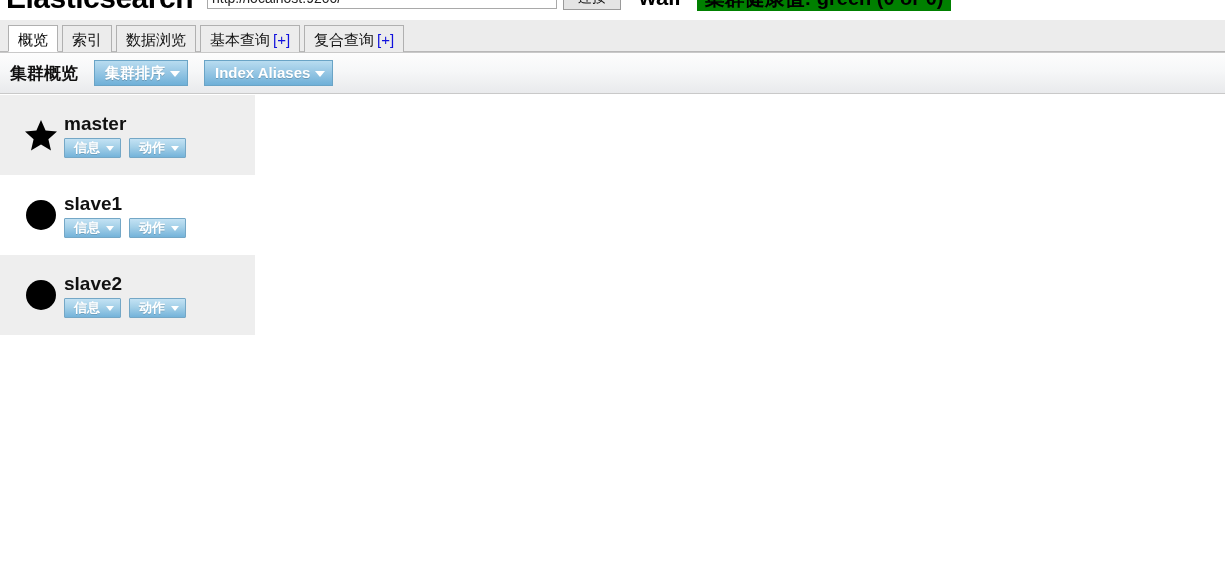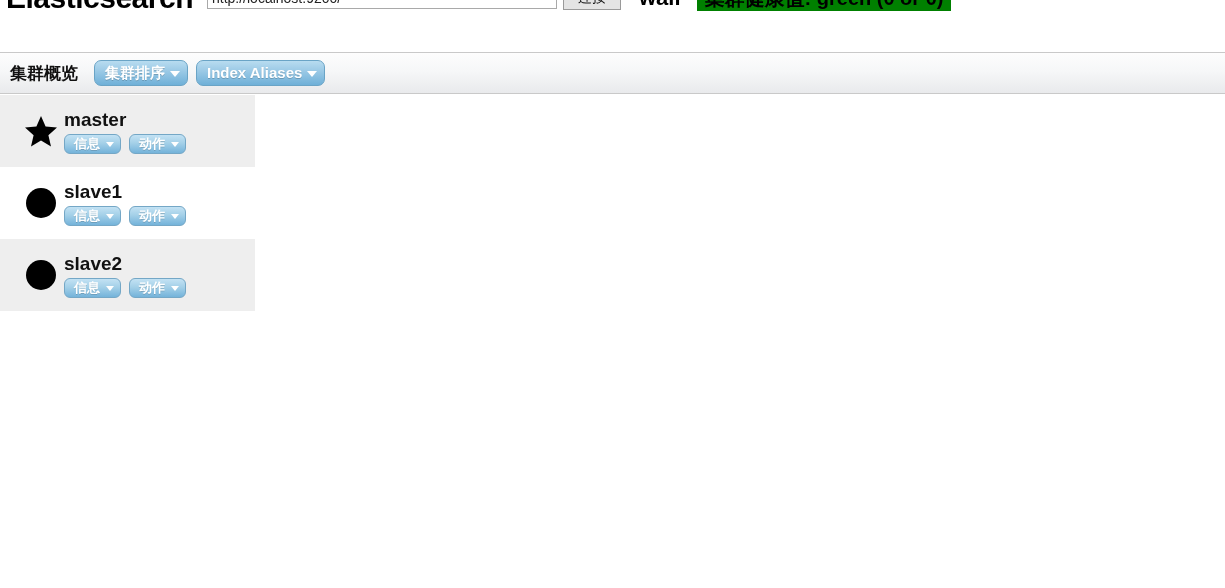--- a/index.html
+++ b/index.html
@@ -140,27 +140,27 @@
     font-size: 17px;
     font-weight: bold;
     color: #111;
     margin-right: 16px;
     white-space: nowrap;
   }
   .btn-blue {
     height: 26px;
     line-height: 24px;
     padding: 0 22px 0 10px;
-    margin-right: 8px;
+    margin-right: 16px;
     font-size: 15px;
     font-weight: bold;
     color: #ffffff;
     background: linear-gradient(to bottom, #b8dcf0 0%, #9ccae6 40%, #6fb0d8 100%);
     border: 1px solid #6aa4c6;
-    border-radius: 7px;
+    border-radius: 0;
     box-sizing: border-box;
     cursor: pointer;
     position: relative;
     white-space: nowrap;
     text-shadow: 0 1px 0 rgba(0,0,0,0.18);
   }
   .btn-blue .caret {
     position: absolute;
     right: 7px;
     top: 50%;
@@ -186,21 +186,21 @@
 
   
   .nodelist {
     position: absolute;
     left: 0;
     top: 95px;
     width: 255px;
   }
   .node-row {
     display: flex;
-    height: 72px;
+    height: 80px;
     box-sizing: border-box;
     background: #ffffff;
     padding-left: 18px;
   }
   .node-row.alt { background: #eeeeee; }
 
   .node-icon {
     width: 46px;
     flex: 0 0 46px;
     display: flex;
@@ -229,21 +229,21 @@
   .pill {
     height: 20px;
     line-height: 18px;
     padding: 0 20px 0 9px;
     margin-right: 8px;
     font-size: 13px;
     font-weight: bold;
     color: #ffffff;
     background: linear-gradient(to bottom, #c3e2f4 0%, #a4d0e8 45%, #74b3da 100%);
     border: 1px solid #74a7c6;
-    border-radius: 6px;
+    border-radius: 1px;
     box-sizing: border-box;
     cursor: pointer;
     position: relative;
     white-space: nowrap;
     text-shadow: 0 1px 0 rgba(0,0,0,0.15);
   }
   .pill .caret {
     position: absolute;
     right: 6px;
     top: 50%;
@@ -260,20 +260,37 @@
 <div id="app">
 
   <div class="header">
     <div class="brand">Elasticsearch</div>
     <input class="url-input" type="text" value="http://localhost:9200/" style="">
     <button class="connect-btn">连接</button>
     <div class="wall-label">wall</div>
     <div class="health-badge">集群健康值: green (0 or 0)</div>
   </div>
 
+  <div class="tabbar">
+    <div class="tab active">
+      <span>概览</span>
+    </div>
+    <div class="tab">
+      <span>索引</span>
+    </div>
+    <div class="tab">
+      <span>数据浏览</span>
+    </div>
+    <div class="tab">
+      <span>基本查询</span><span class="plus">[+]</span>
+    </div>
+    <div class="tab">
+      <span>复合查询</span><span class="plus">[+]</span>
+    </div>
+  </div>
 
   <div class="toolbar">
     <div class="toolbar-title">集群概览</div>
 
     <div class="btn-blue">
       <span>集群排序</span>
       <span class="caret"></span>
     </div>
 
 

